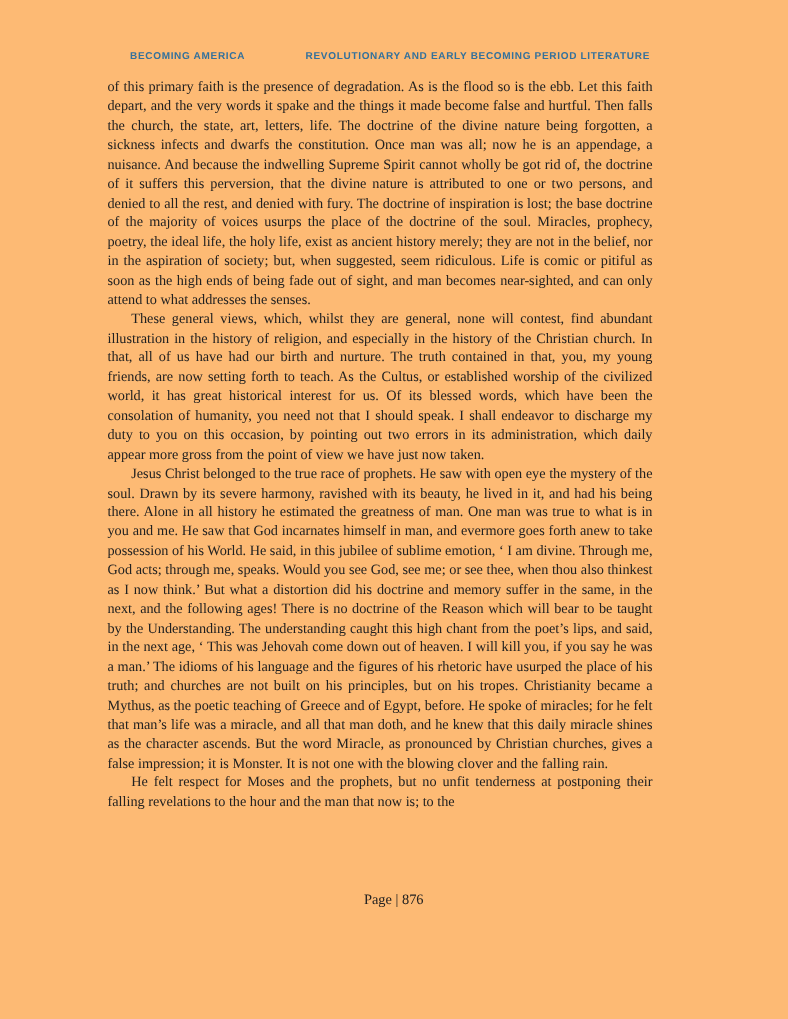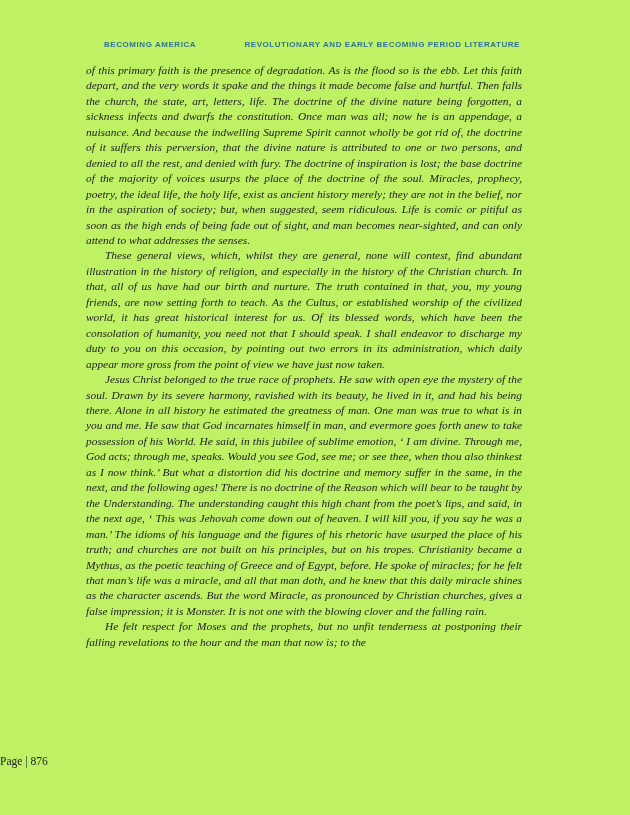--- a/index.html
+++ b/index.html
@@ -4,21 +4,21 @@
 <style>
   html, body {
     margin: 0;
     padding: 0;
     background: #ffffff;
   }
   .page {
     position: relative;
     width: 630px;
     height: 815px;
-    background: #bef264;
+    background: #fdba74;
     overflow: hidden;
     font-family: "Liberation Serif", serif;
   }
   .running-head {
     position: absolute;
     top: 40px;
     left: 104px;
     width: 416px;
     display: flex;
     justify-content: space-between;
@@ -43,39 +43,40 @@
   }
   .body-text p {
     margin: 0;
     padding: 0;
   }
   .body-text p.indent {
     text-indent: 19px;
   }
   .page-footer {
     position: absolute;
-    top: 755px;
+    top: 714px;
     left: 0;
     width: 630px;
+    text-align: center;
     font-family: "Liberation Serif", serif;
     font-size: 11.5px;
     color: #212121;
   }
 </style>
 </head>
 <body>
 
 <div class="page">
 
   <div class="running-head" style="color: rgb(51, 113, 156);">
     <span>BECOMING AMERICA</span>
     <span>REVOLUTIONARY AND EARLY BECOMING PERIOD LITERATURE</span>
   </div>
 
-  <div class="body-text" style="color: rgb(33, 33, 33); font-style: italic;">
+  <div class="body-text" style="color: rgb(33, 33, 33);">
     <p>of this primary faith is the presence of degradation. As is the flood so is the ebb. Let this faith depart, and the very words it spake and the things it made become false and hurtful. Then falls the church, the state, art, letters, life. The doctrine of the divine nature being forgotten, a sickness infects and dwarfs the constitution. Once man was all; now he is an appendage, a nuisance. And because the indwelling Supreme Spirit cannot wholly be got rid of, the doctrine of it suffers this perversion, that the divine nature is attributed to one or two persons, and denied to all the rest, and denied with fury. The doctrine of inspiration is lost; the base doctrine of the majority of voices usurps the place of the doctrine of the soul. Miracles, prophecy, poetry, the ideal life, the holy life, exist as ancient history merely; they are not in the belief, nor in the aspiration of society; but, when suggested, seem ridiculous. Life is comic or pitiful as soon as the high ends of being fade out of sight, and man becomes near-sighted, and can only attend to what addresses the senses.</p>
     <p class="indent">These general views, which, whilst they are general, none will contest, find abundant illustration in the history of religion, and especially in the history of the Christian church. In that, all of us have had our birth and nurture. The truth contained in that, you, my young friends, are now setting forth to teach. As the Cultus, or established worship of the civilized world, it has great historical interest for us. Of its blessed words, which have been the consolation of humanity, you need not that I should speak. I shall endeavor to discharge my duty to you on this occasion, by pointing out two errors in its administration, which daily appear more gross from the point of view we have just now taken.</p>
     <p class="indent">Jesus Christ belonged to the true race of prophets. He saw with open eye the mystery of the soul. Drawn by its severe harmony, ravished with its beauty, he lived in it, and had his being there. Alone in all history he estimated the greatness of man. One man was true to what is in you and me. He saw that God incarnates himself in man, and evermore goes forth anew to take possession of his World. He said, in this jubilee of sublime emotion, ‘ I am divine. Through me, God acts; through me, speaks. Would you see God, see me; or see thee, when thou also thinkest as I now think.’ But what a distortion did his doctrine and memory suffer in the same, in the next, and the following ages! There is no doctrine of the Reason which will bear to be taught by the Understanding. The understanding caught this high chant from the poet’s lips, and said, in the next age, ‘ This was Jehovah come down out of heaven. I will kill you, if you say he was a man.’ The idioms of his language and the figures of his rhetoric have usurped the place of his truth; and churches are not built on his principles, but on his tropes. Christianity became a Mythus, as the poetic teaching of Greece and of Egypt, before. He spoke of miracles; for he felt that man’s life was a miracle, and all that man doth, and he knew that this daily miracle shines as the character ascends. But the word Miracle, as pronounced by Christian churches, gives a false impression; it is Monster. It is not one with the blowing clover and the falling rain.</p>
     <p class="indent">He felt respect for Moses and the prophets, but no unfit tenderness at postponing their falling revelations to the hour and the man that now is; to the</p>
   </div>
 
   <div class="page-footer" style="color: rgb(33, 33, 33);">
     <span>Page | 876</span>
   </div>
 

